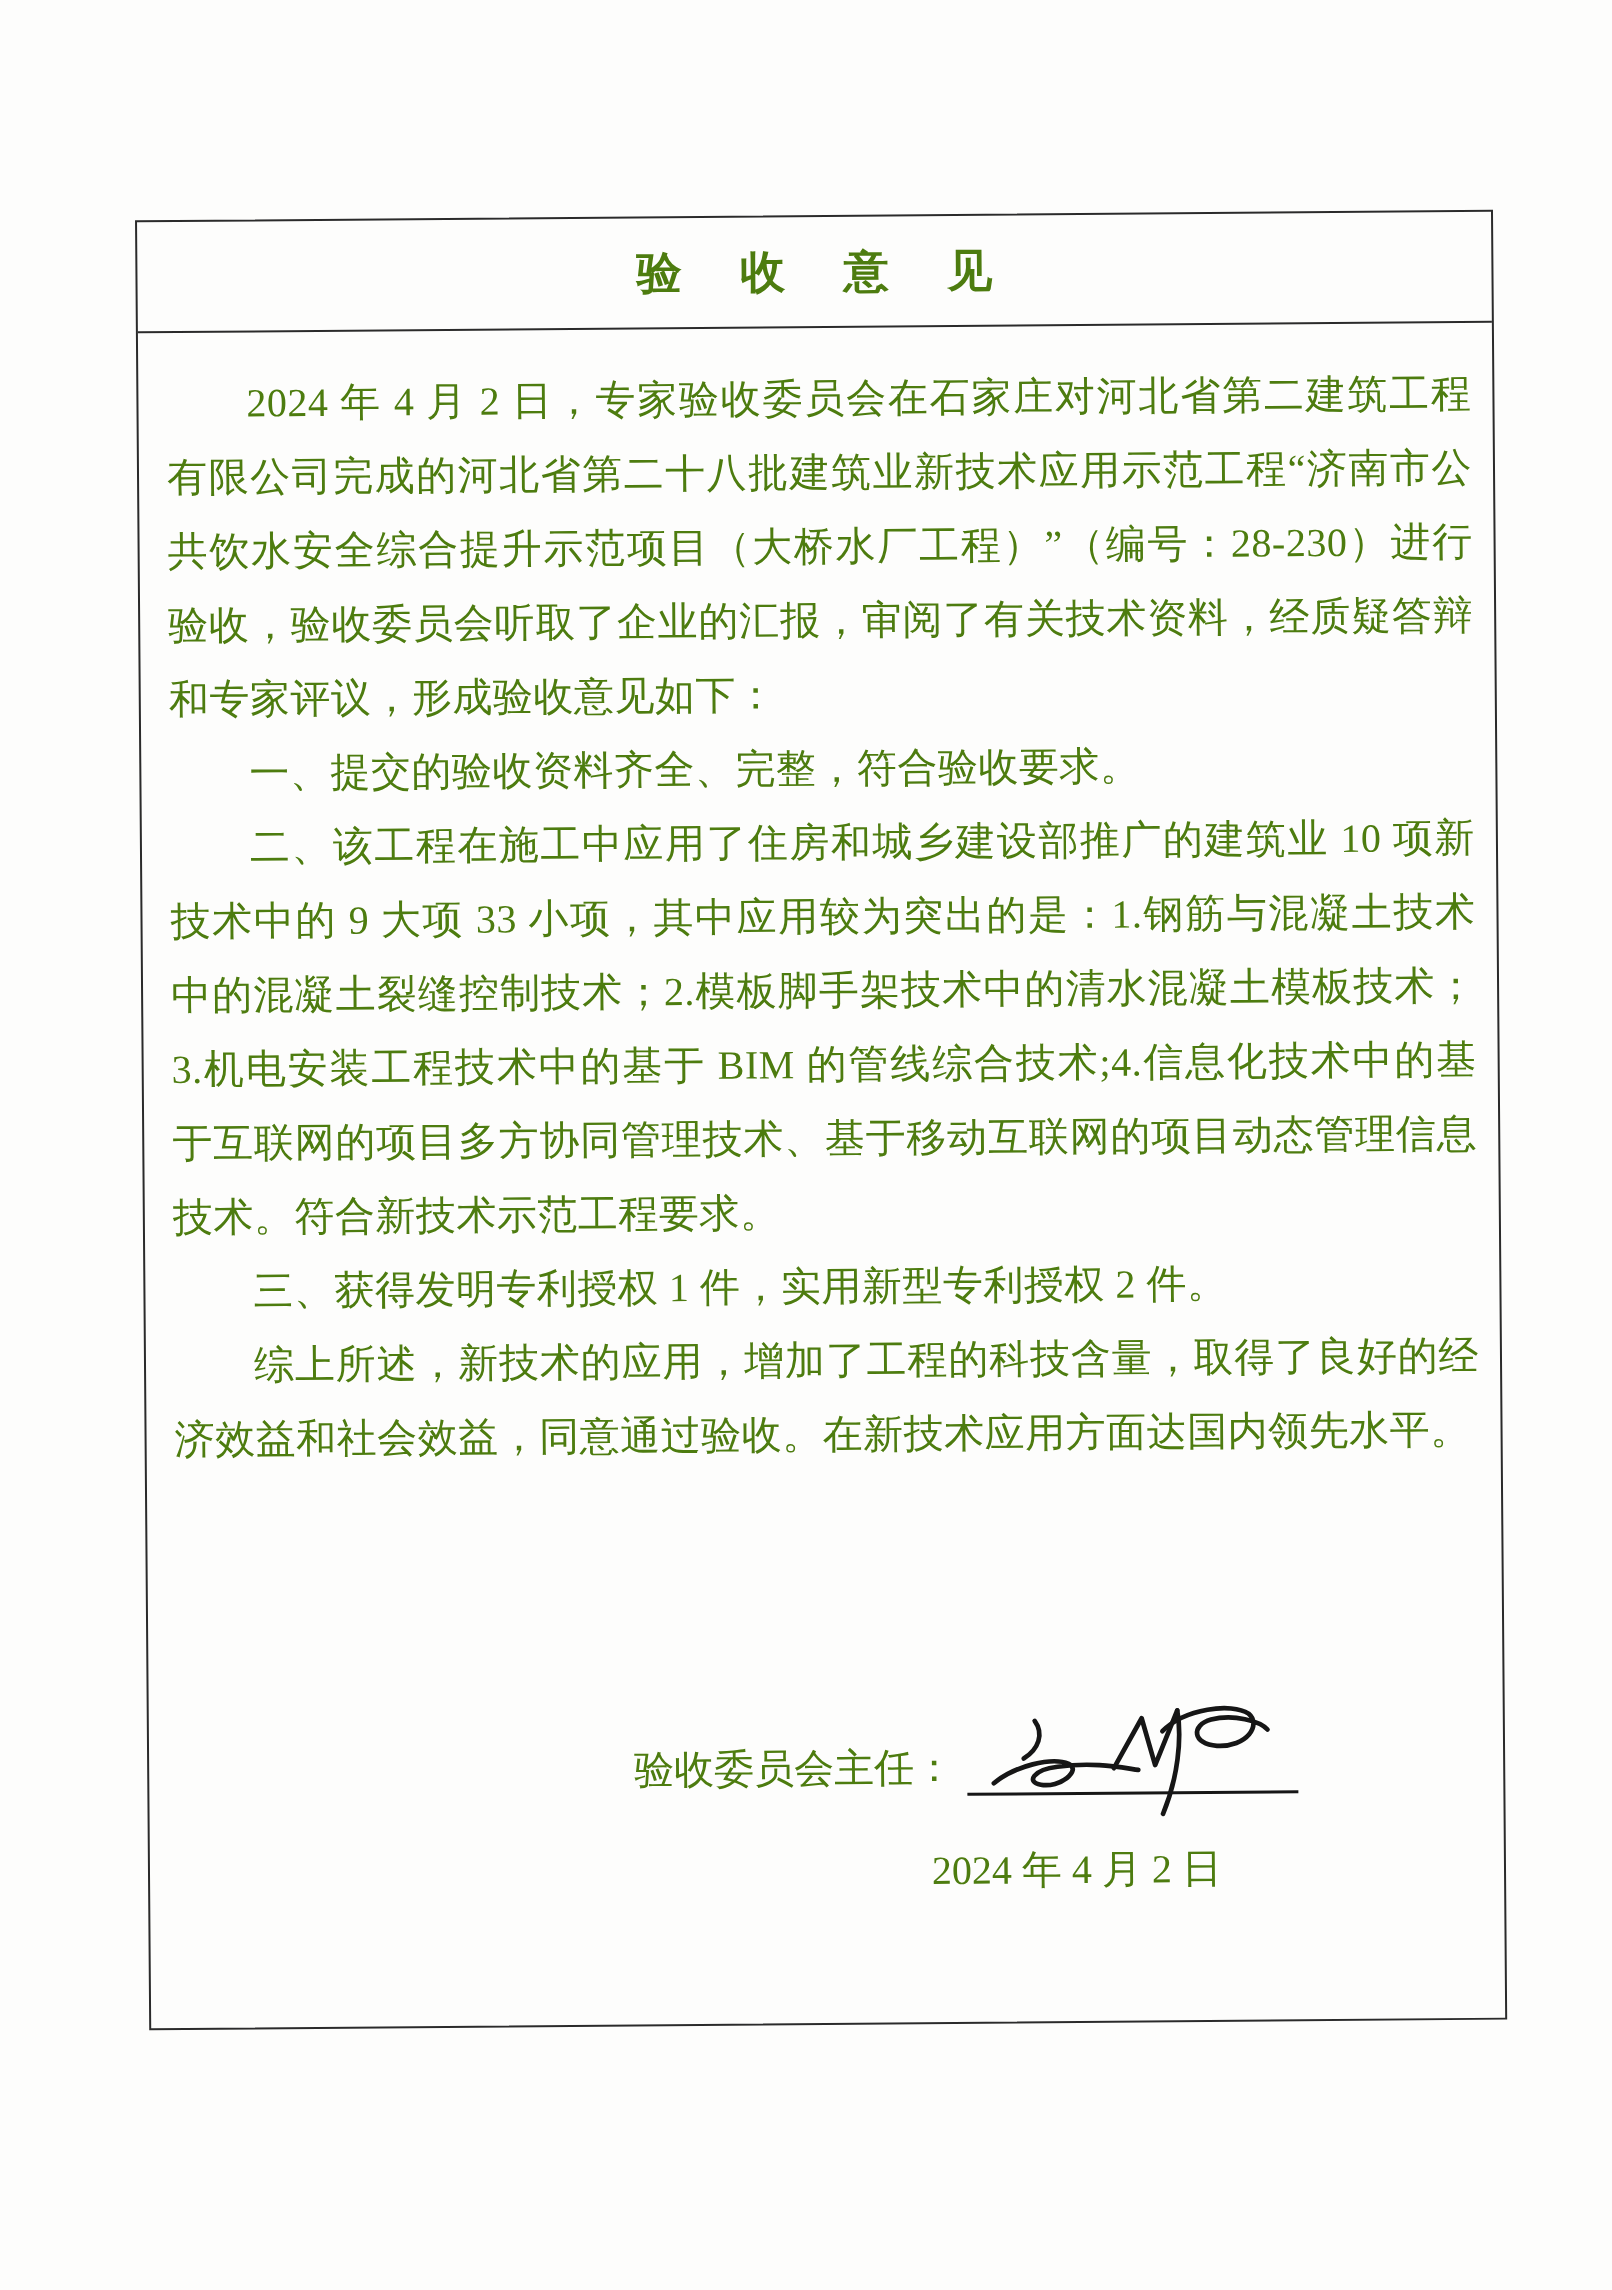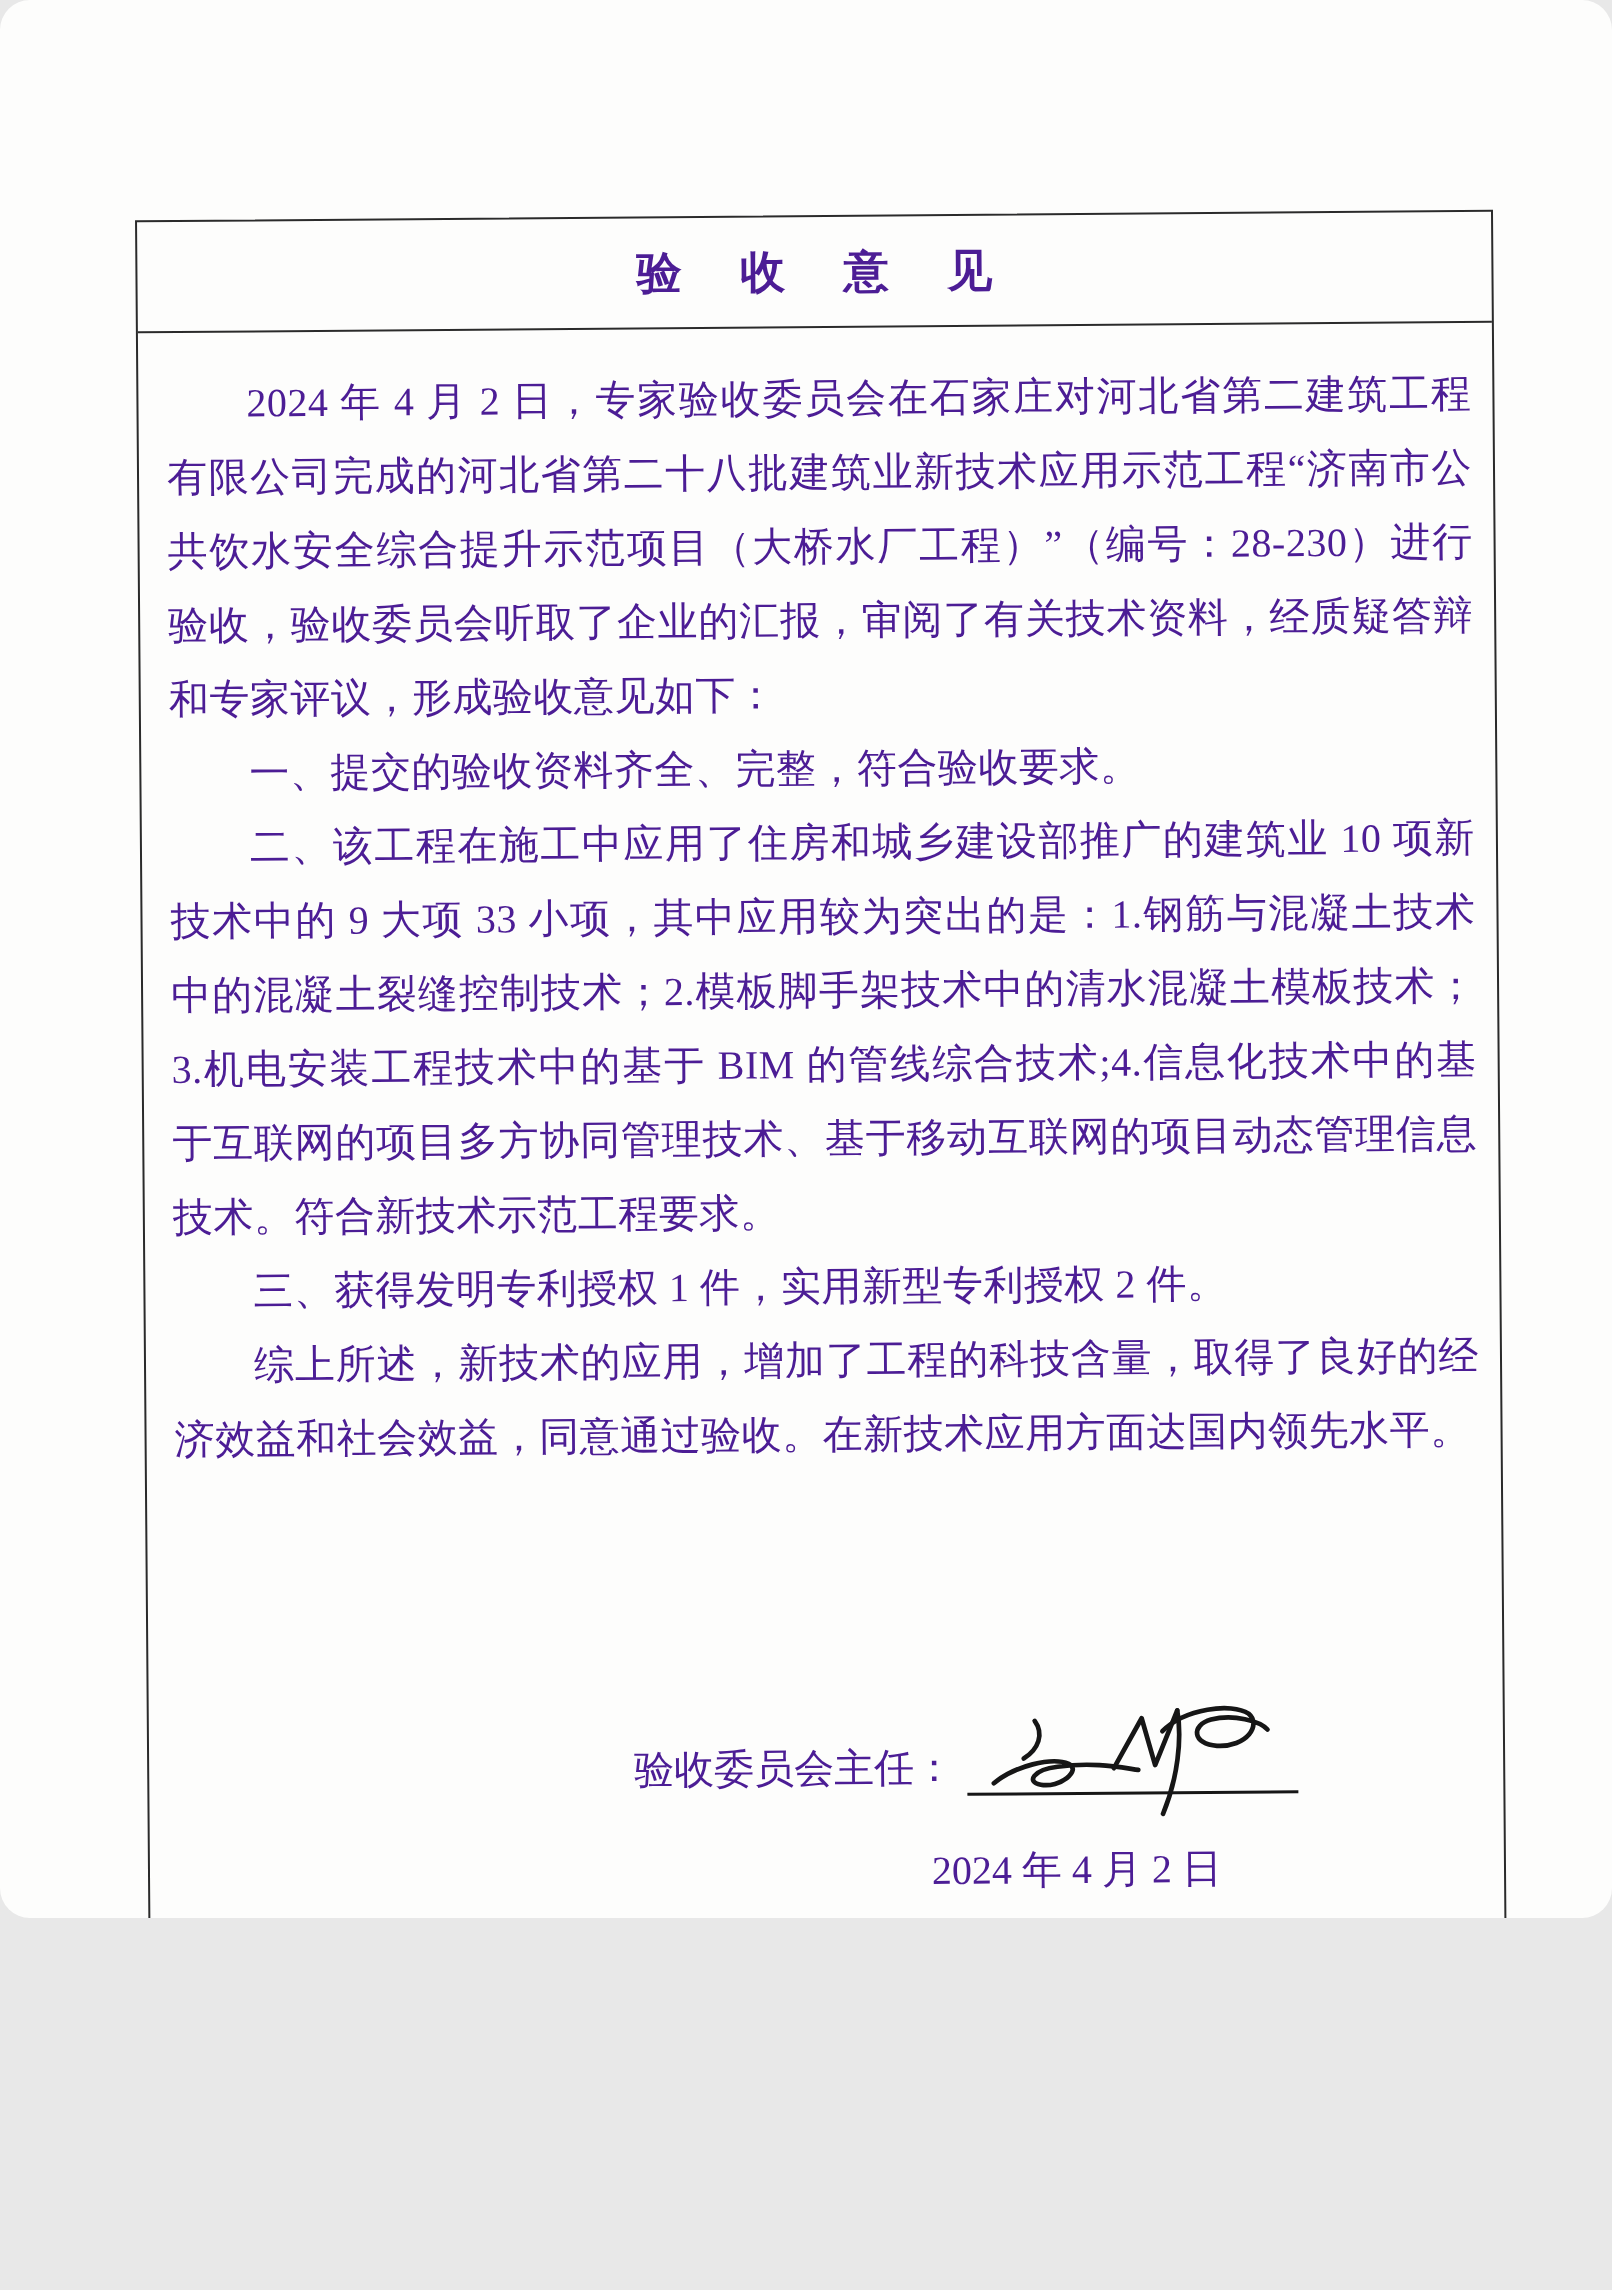--- a/index.html
+++ b/index.html
@@ -4,26 +4,25 @@
 <style>
   * { margin: 0; padding: 0; box-sizing: border-box; }
 
   html, body {
     background: #e8e8e8;
   }
 
   .page {
     position: relative;
     width: 1612px;
-    height: 1918px;
+    height: 2290px;
     background: #fdfdfc;
     overflow: hidden;
     font-family: "Liberation Serif", "DejaVu Serif", serif;
-    color: #4c1d95;
-    border-radius: 30px;
+    color: #4d7c0f;
   }
 
   .doc-box {
     position: absolute;
     left: 135px;
     top: 215px;
     width: 1358px;
     height: 1810px;
     border: 2.8px solid #2b2b2b;
     background: #fdfdfc;

